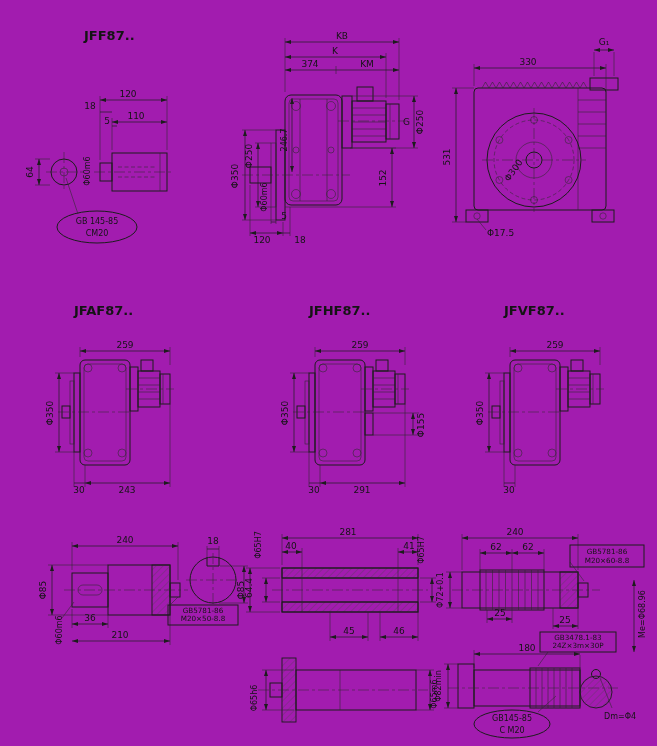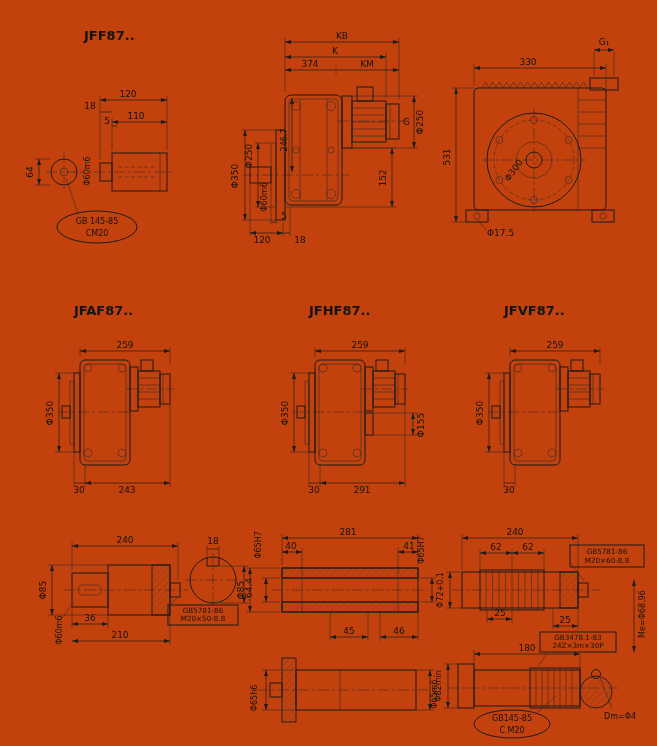--- a/index.html
+++ b/index.html
@@ -1,16 +1,16 @@
 <!DOCTYPE html>
 <html><head>
 <meta charset="utf-8">
 <style>
   html,body{margin:0;padding:0;background:#e9e9e7;}
-  .sheet{width:657px;height:746px;background:#c2410c;position:relative;overflow:hidden;margin:0;}
+  .sheet{width:657px;height:746px;background:#a21caf;position:relative;overflow:hidden;margin:0;}
   svg{display:block;}
   .ln{stroke:#1c1c1c;stroke-width:1;fill:none;}
   .thin{stroke:#2a2a2a;stroke-width:.55;fill:none;}
   .dim{stroke:#1c1c1c;stroke-width:.7;fill:none;marker-start:url(#as);marker-end:url(#ae);}
   .dimp{stroke:#1c1c1c;stroke-width:.7;fill:none;}
   .ext{stroke:#2a2a2a;stroke-width:.55;fill:none;}
   .cl{stroke:#2a2a2a;stroke-width:.5;fill:none;stroke-dasharray:11 3 3 3;}
   .hid{stroke:#2a2a2a;stroke-width:.55;fill:none;stroke-dasharray:4 2.5;}
   .hat{fill:url(#hatch);stroke:#1c1c1c;stroke-width:.9;}
   text{font-family:"DejaVu Sans","Liberation Sans",sans-serif;fill:#141414;font-size:9px;}

